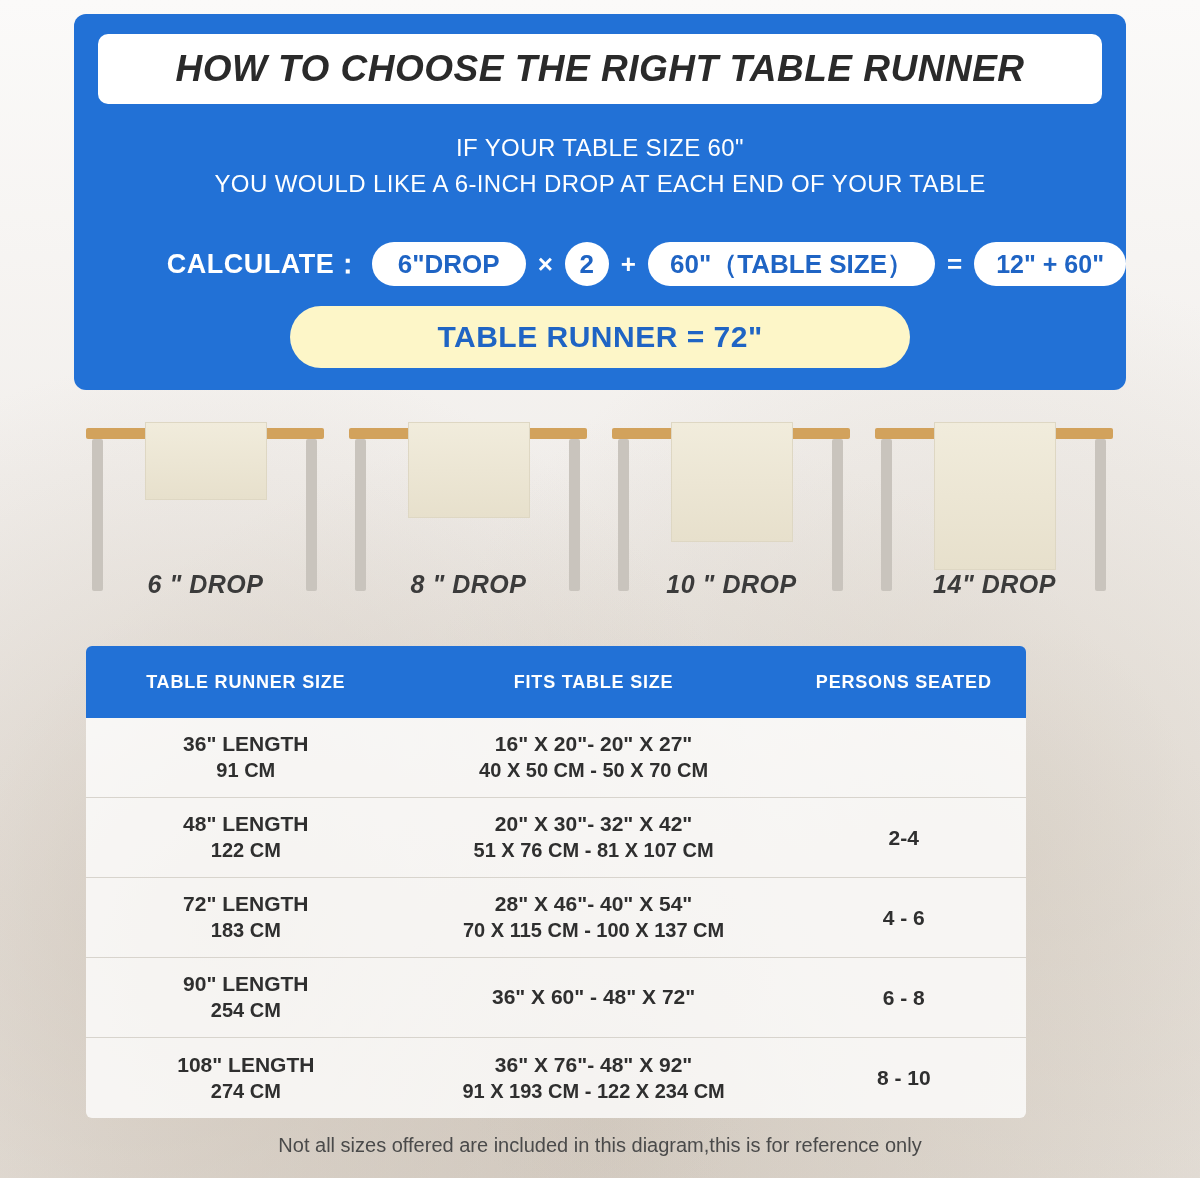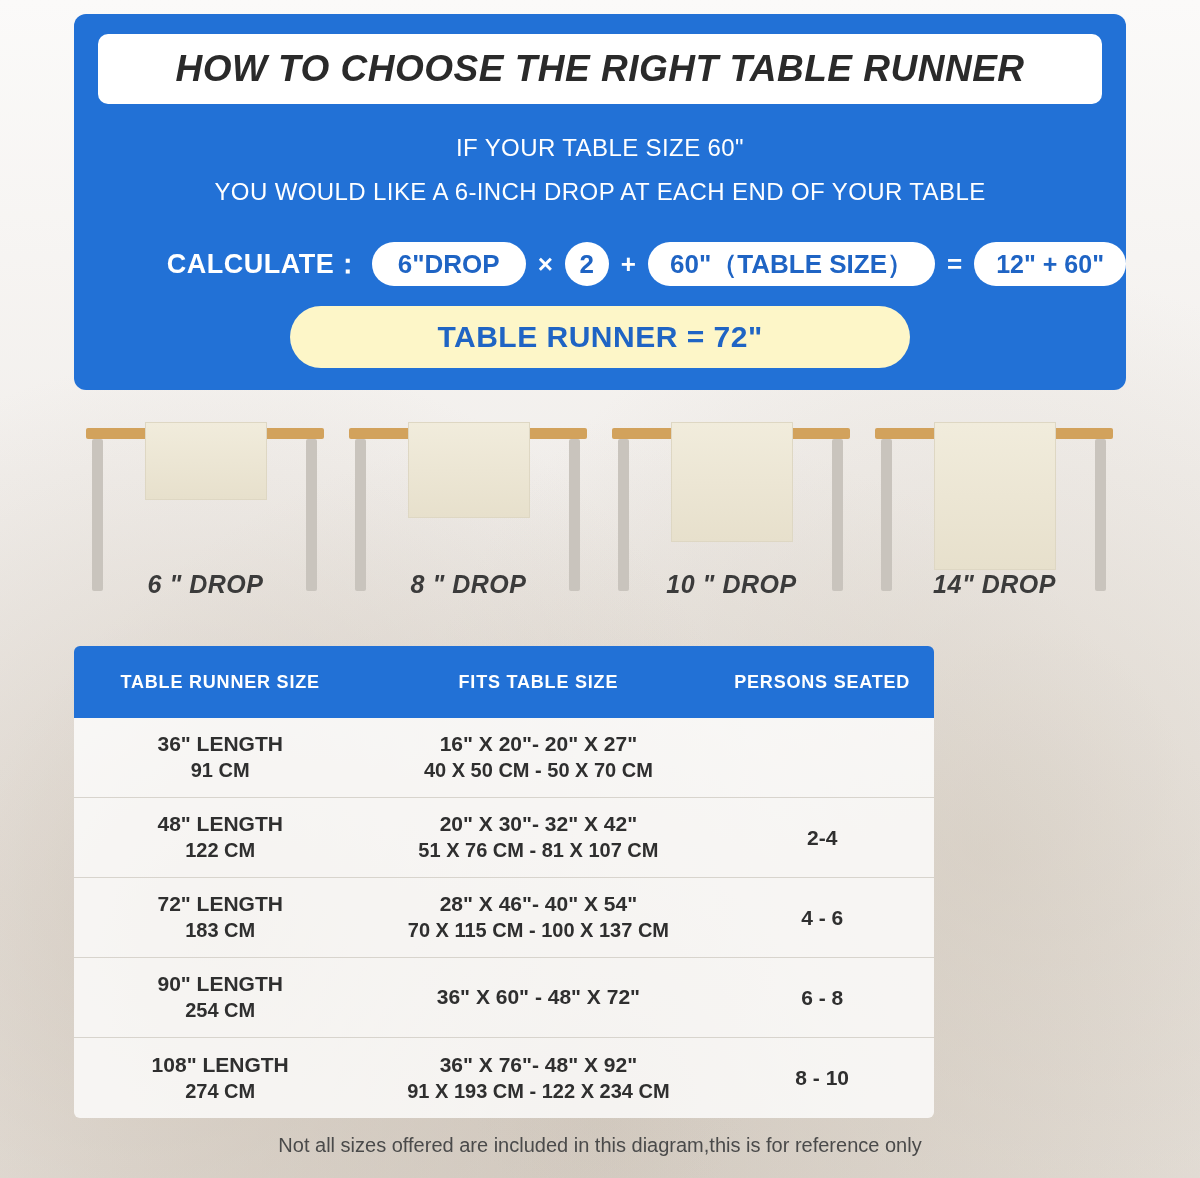--- a/index.html
+++ b/index.html
@@ -53,21 +53,21 @@
   }
   .subline {
     position: absolute;
     left: 0; width: 100%;
     text-align: center;
     color: #ffffff;
     font-size: 24px;
     letter-spacing: 0.4px;
   }
   .subline.l1 { top: 120px; }
-  .subline.l2 { top: 164px; }
+  .subline.l2 { top: 156px; }
 
   .calc-row {
     position: absolute;
     left: 0; top: 228px;
     width: 100%;
     display: flex;
     align-items: center;
     justify-content: flex-end;
     gap: 10px;
   }
@@ -156,22 +156,22 @@
     font-size: 25px;
     font-weight: bold;
     font-style: italic;
     color: #3b3b3b;
     letter-spacing: 0.5px;
   }
 
   
   .size-table {
     position: absolute;
-    left: 74px; top: 646px;
-    width: 860px;
+    left: 86px; top: 646px;
+    width: 940px;
     z-index: 2;
     border-radius: 6px;
     overflow: hidden;
   }
   .thead {
     display: flex;
     background: #2271d6;
     height: 72px;
     align-items: center;
   }

